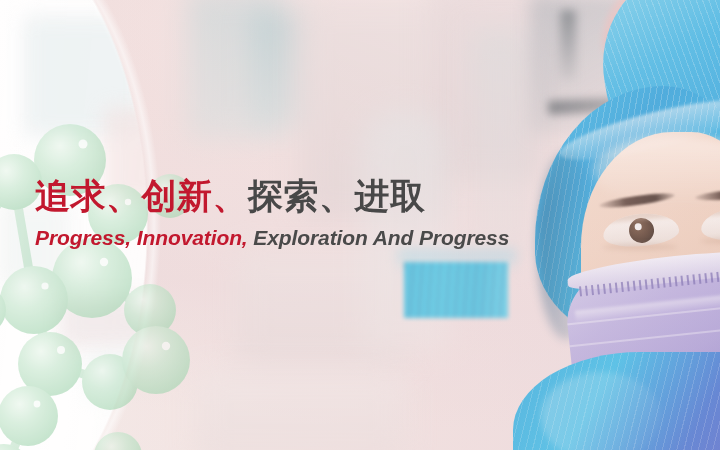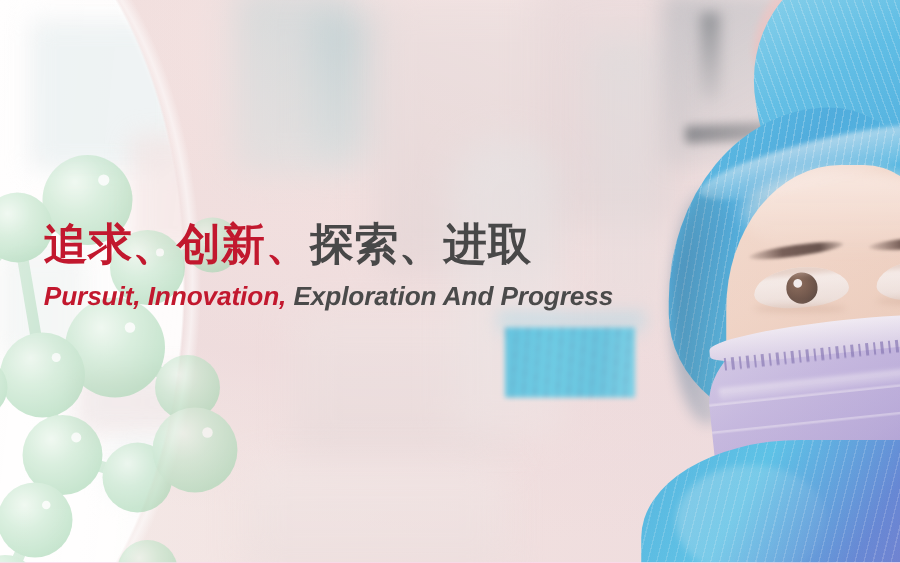--- a/index.html
+++ b/index.html
@@ -392,18 +392,18 @@
         <circle cx="70" cy="396" r="3"></circle>
         <circle cx="38" cy="166" r="2.8"></circle>
       </g>
     </g>
   </svg>
 
   <div class="content">
 
     <h1 class="headline"><span class="hl-red">追求、创新、</span><span class="hl-gray">探索、进取</span></h1>
 
-    <p class="subline"><span class="sb-red">Pursuit, Innovation,</span><span class="sb-gray"> Exploration And Progress</span></p>
+    <p class="subline"><span class="sb-red">Progress, Innovation,</span><span class="sb-gray"> Exploration And Progress</span></p>
 
 
   </div>
 
 </div>
 
 </body></html>

